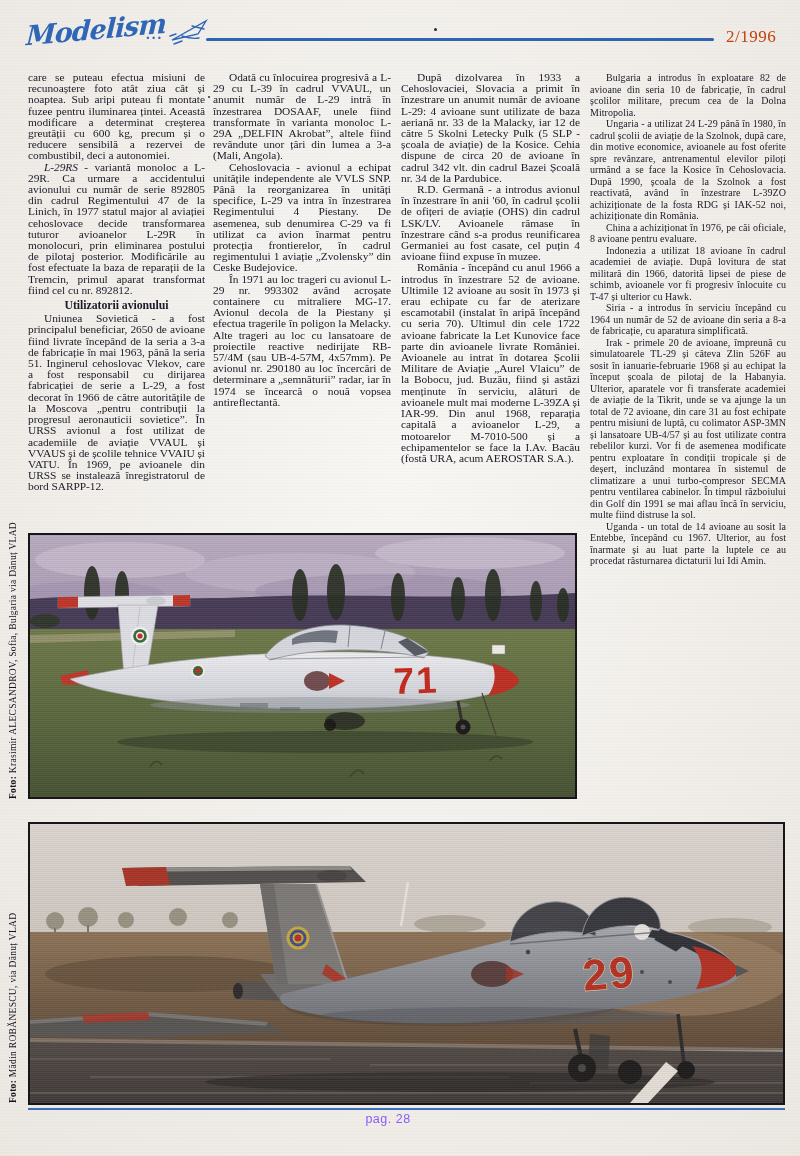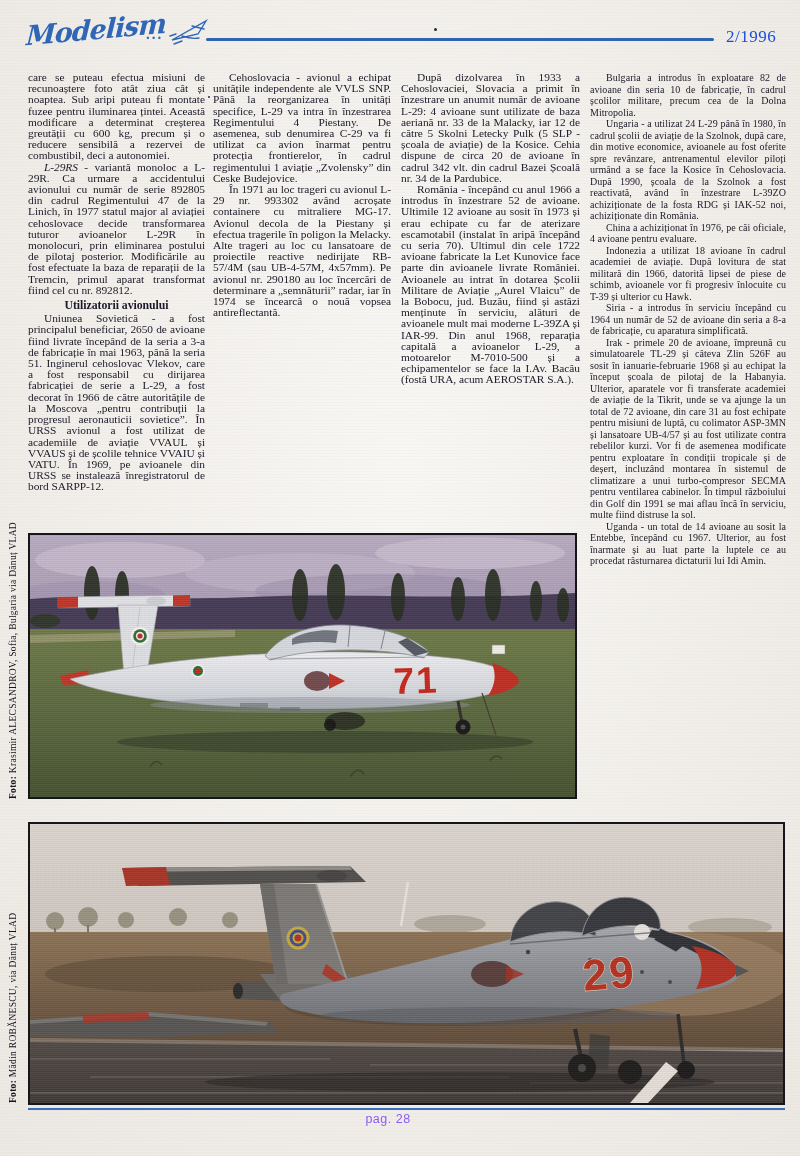--- a/index.html
+++ b/index.html
@@ -19,21 +19,21 @@
     font-size:27px;color:#2f66b6;
     transform:rotate(-5deg) skewX(-8deg);letter-spacing:-1px;white-space:nowrap;
   }
   .logo-dots{
     position:absolute;left:146px;top:26px;color:#2f66b6;font-size:15px;letter-spacing:2px;font-weight:bold;
   }
   .logo-doodle{position:absolute;left:168px;top:14px;}
   .header-rule{position:absolute;left:206px;top:38px;width:508px;height:3px;background:#2e64b0;border-radius:2px;}
   .issue{
     position:absolute;left:726px;top:27px;width:66px;
-    font-family:"Liberation Serif", serif;font-size:17px;color:#1d4ed8;letter-spacing:.5px;
+    font-family:"Liberation Serif", serif;font-size:17px;color:#c2410c;letter-spacing:.5px;
   }
   .speck{position:absolute;background:#2a2a33;border-radius:50%;}
   
   .col{
     position:absolute;top:72px;text-align:justify;overflow:hidden;
     font-size:11.4px;line-height:11.2px;letter-spacing:-.05px;
   }
   .col p{margin:0;text-indent:16px;}
   .col p.noindent{text-indent:0;}
   .col1{left:28px;width:177px;height:474px;}
@@ -93,34 +93,36 @@
 <div class="speck" style="left:208px;top:96px;width:2px;height:2px;"></div>
 
 <div class="col col1" lang="ro">
   <p class="noindent">care se puteau efectua misiuni de recunoaștere foto atât ziua cât și noaptea. Sub aripi puteau fi montate fuzee pentru iluminarea țintei. Această modificare a determinat creșterea greutății cu 600 kg, precum și o reducere sensibilă a rezervei de combustibil, deci a autonomiei.</p>
   <p><i>L-29RS</i><span> - variantă monoloc a L-29R. Ca urmare a accidentului avionului cu număr de serie 892805 din cadrul Regimentului 47 de la Linich, în 1977 statul major al aviației cehoslovace decide transformarea tuturor avioanelor L-29R în monolocuri, prin eliminarea postului de pilotaj posterior. Modificările au fost efectuate la baza de reparații de la Tremcin, primul aparat transformat fiind cel cu nr. 892812.</span></p>
   <div class="section-heading">Utilizatorii avionului</div>
   <p>Uniunea Sovietică - a fost principalul beneficiar, 2650 de avioane fiind livrate începând de la seria a 3-a de fabricație în mai 1963, până la seria 51. Inginerul cehoslovac Vlekov, care a fost responsabil cu dirijarea fabricației de serie a L-29, a fost decorat în 1966 de către autoritățile de la Moscova „pentru contribuții la progresul aeronauticii sovietice”. În URSS avionul a fost utilizat de academiile de aviație VVAUL și VVAUS și de școlile tehnice VVAIU și VATU. În 1969, pe avioanele din URSS se instalează înregistratorul de bord SARPP-12.</p>
 </div>
 
 <div class="col col2" lang="ro">
+  <p>Odată cu înlocuirea progresivă a L-29 cu L-39 în cadrul VVAUL, un anumit număr de L-29 intră în înzestrarea DOSAAF, unele fiind transformate în varianta monoloc L-29A „DELFIN Akrobat”, altele fiind revândute unor țări din lumea a 3-a (Mali, Angola).</p>
   <p>Cehoslovacia - avionul a echipat unitățile independente ale VVLS SNP. Până la reorganizarea în unități specifice, L-29 va intra în înzestrarea Regimentului 4 Piestany. De asemenea, sub denumirea C-29 va fi utilizat ca avion înarmat pentru protecția frontierelor, în cadrul regimentului 1 aviație „Zvolensky” din Ceske Budejovice.</p>
   <p>În 1971 au loc trageri cu avionul L-29 nr. 993302 având acroșate containere cu mitraliere MG-17. Avionul decola de la Piestany și efectua tragerile în poligon la Melacky. Alte trageri au loc cu lansatoare de proiectile reactive nedirijate RB-57/4M (sau UB-4-57M, 4x57mm). Pe avionul nr. 290180 au loc încercări de determinare a „semnăturii” radar, iar în 1974 se încearcă o nouă vopsea antireflectantă.</p>
 </div>
 
 <div class="col col3" lang="ro">
   <p>După dizolvarea în 1933 a Cehoslovaciei, Slovacia a primit în înzestrare un anumit număr de avioane L-29: 4 avioane sunt utilizate de baza aeriană nr. 33 de la Malacky, iar 12 de către 5 Skolni Letecky Pulk (5 SLP - școala de aviație) de la Kosice. Cehia dispune de circa 20 de avioane în cadrul 342 vlt. din cadrul Bazei Școală nr. 34 de la Pardubice.</p>
+  <p>R.D. Germană - a introdus avionul în înzestrare în anii '60, în cadrul școlii de ofițeri de aviație (OHS) din cadrul LSK/LV. Avioanele rămase în înzestrare când s-a produs reunificarea Germaniei au fost casate, cel puțin 4 avioane fiind expuse în muzee.</p>
   <p>România - începând cu anul 1966 a introdus în înzestrare 52 de avioane. Ultimile 12 avioane au sosit în 1973 și erau echipate cu far de aterizare escamotabil (instalat în aripă începând cu seria 70). Ultimul din cele 1722 avioane fabricate la Let Kunovice face parte din avioanele livrate României. Avioanele au intrat în dotarea Școlii Militare de Aviație „Aurel Vlaicu” de la Bobocu, jud. Buzău, fiind și astăzi menținute în serviciu, alături de avioanele mult mai moderne L-39ZA și IAR-99. Din anul 1968, reparația capitală a avioanelor L-29, a motoarelor M-7010-500 și a echipamentelor se face la I.Av. Bacău (fostă URA, acum AEROSTAR S.A.).</p>
 </div>
 
 <div class="col col4" lang="ro">
   <p>Bulgaria a introdus în exploatare 82 de avioane din seria 10 de fabricație, în cadrul școlilor militare, precum cea de la Dolna Mitropolia.</p>
   <p>Ungaria - a utilizat 24 L-29 până în 1980, în cadrul școlii de aviație de la Szolnok, după care, din motive economice, avioanele au fost oferite spre revânzare, antrenamentul elevilor piloți urmând a se face la Kosice în Cehoslovacia. După 1990, școala de la Szolnok a fost reactivată, având în înzestrare L-39ZO achiziționate de la fosta RDG și IAK-52 noi, achiziționate din România.</p>
-  <p>China a achiziționat în 1976, pe căi oficiale, 4 avioane pentru evaluare.</p>
-  <p>Indonezia a utilizat 18 avioane în cadrul academiei de aviație. După lovitura de stat militară din 1966, datorită lipsei de piese de schimb, avioanele vor fi progresiv înlocuite cu T-39 și ulterior cu Hawk.</p>
+  <p>China a achiziționat în 1976, pe căi oficiale, 8 avioane pentru evaluare.</p>
+  <p>Indonezia a utilizat 18 avioane în cadrul academiei de aviație. După lovitura de stat militară din 1966, datorită lipsei de piese de schimb, avioanele vor fi progresiv înlocuite cu T-47 și ulterior cu Hawk.</p>
   <p>Siria - a introdus în serviciu începând cu 1964 un număr de 52 de avioane din seria a 8-a de fabricație, cu aparatura simplificată.</p>
   <p>Irak - primele 20 de avioane, împreună cu simulatoarele TL-29 și câteva Zlin 526F au sosit în ianuarie-februarie 1968 și au echipat la început școala de pilotaj de la Habanyia. Ulterior, aparatele vor fi transferate academiei de aviație de la Tikrit, unde se va ajunge la un total de 72 avioane, din care 31 au fost echipate pentru misiuni de luptă, cu colimator ASP-3MN și lansatoare UB-4/57 și au fost utilizate contra rebelilor kurzi. Vor fi de asemenea modificate pentru exploatare în condiții tropicale și de deșert, incluzând montarea în sistemul de climatizare a unui turbo-compresor SECMA pentru ventilarea cabinelor. În timpul războiului din Golf din 1991 se mai aflau încă în serviciu, multe fiind distruse la sol.</p>
   <p>Uganda - un total de 14 avioane au sosit la Entebbe, începând cu 1967. Ulterior, au fost înarmate și au luat parte la luptele ce au procedat răsturnarea dictaturii lui Idi Amin.</p>
 </div>
 
 <div class="photo photo1">
 <svg width="545" height="262" viewBox="0 0 545 262">
   <defs>
     <linearGradient id="p1sky" x1="0" y1="0" x2="0" y2="1">
       <stop offset="0" stop-color="#b9adc1"></stop>

